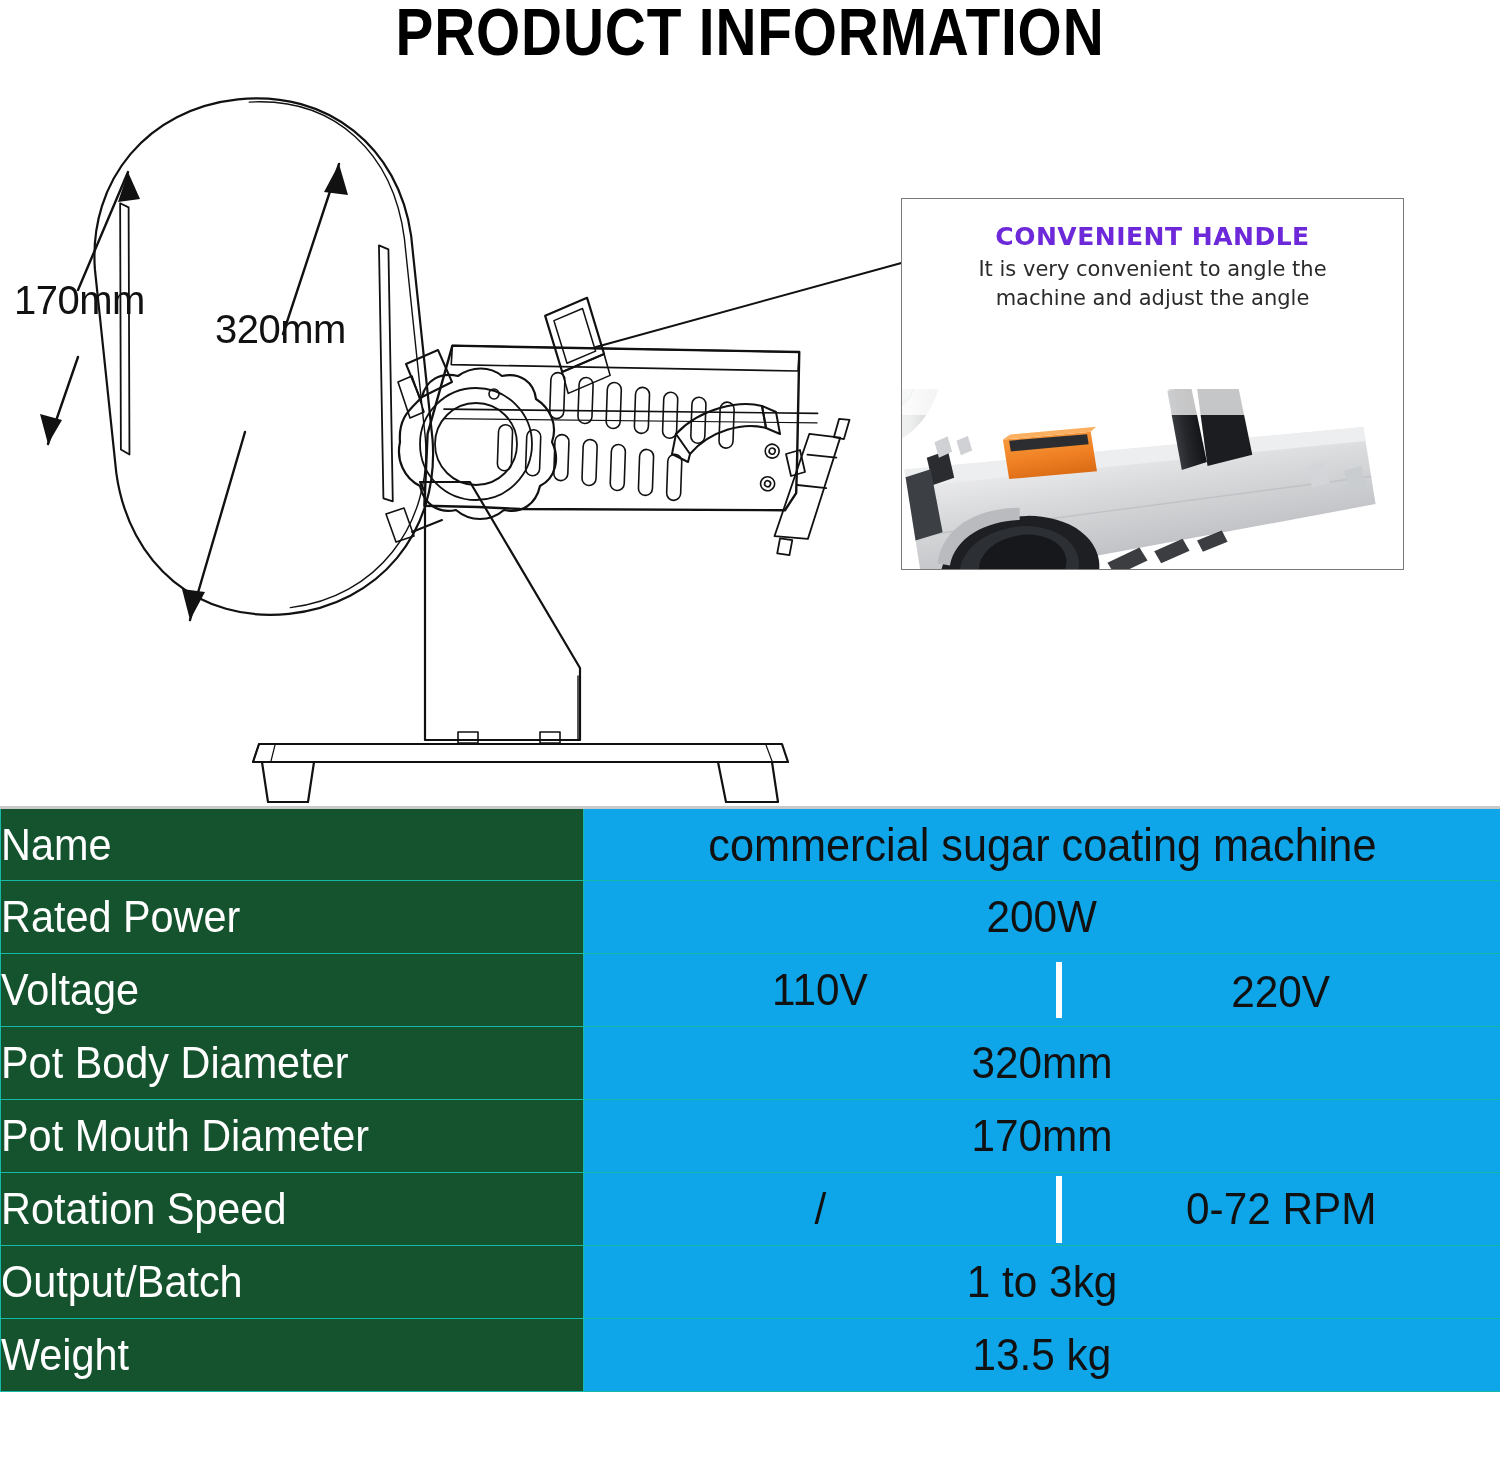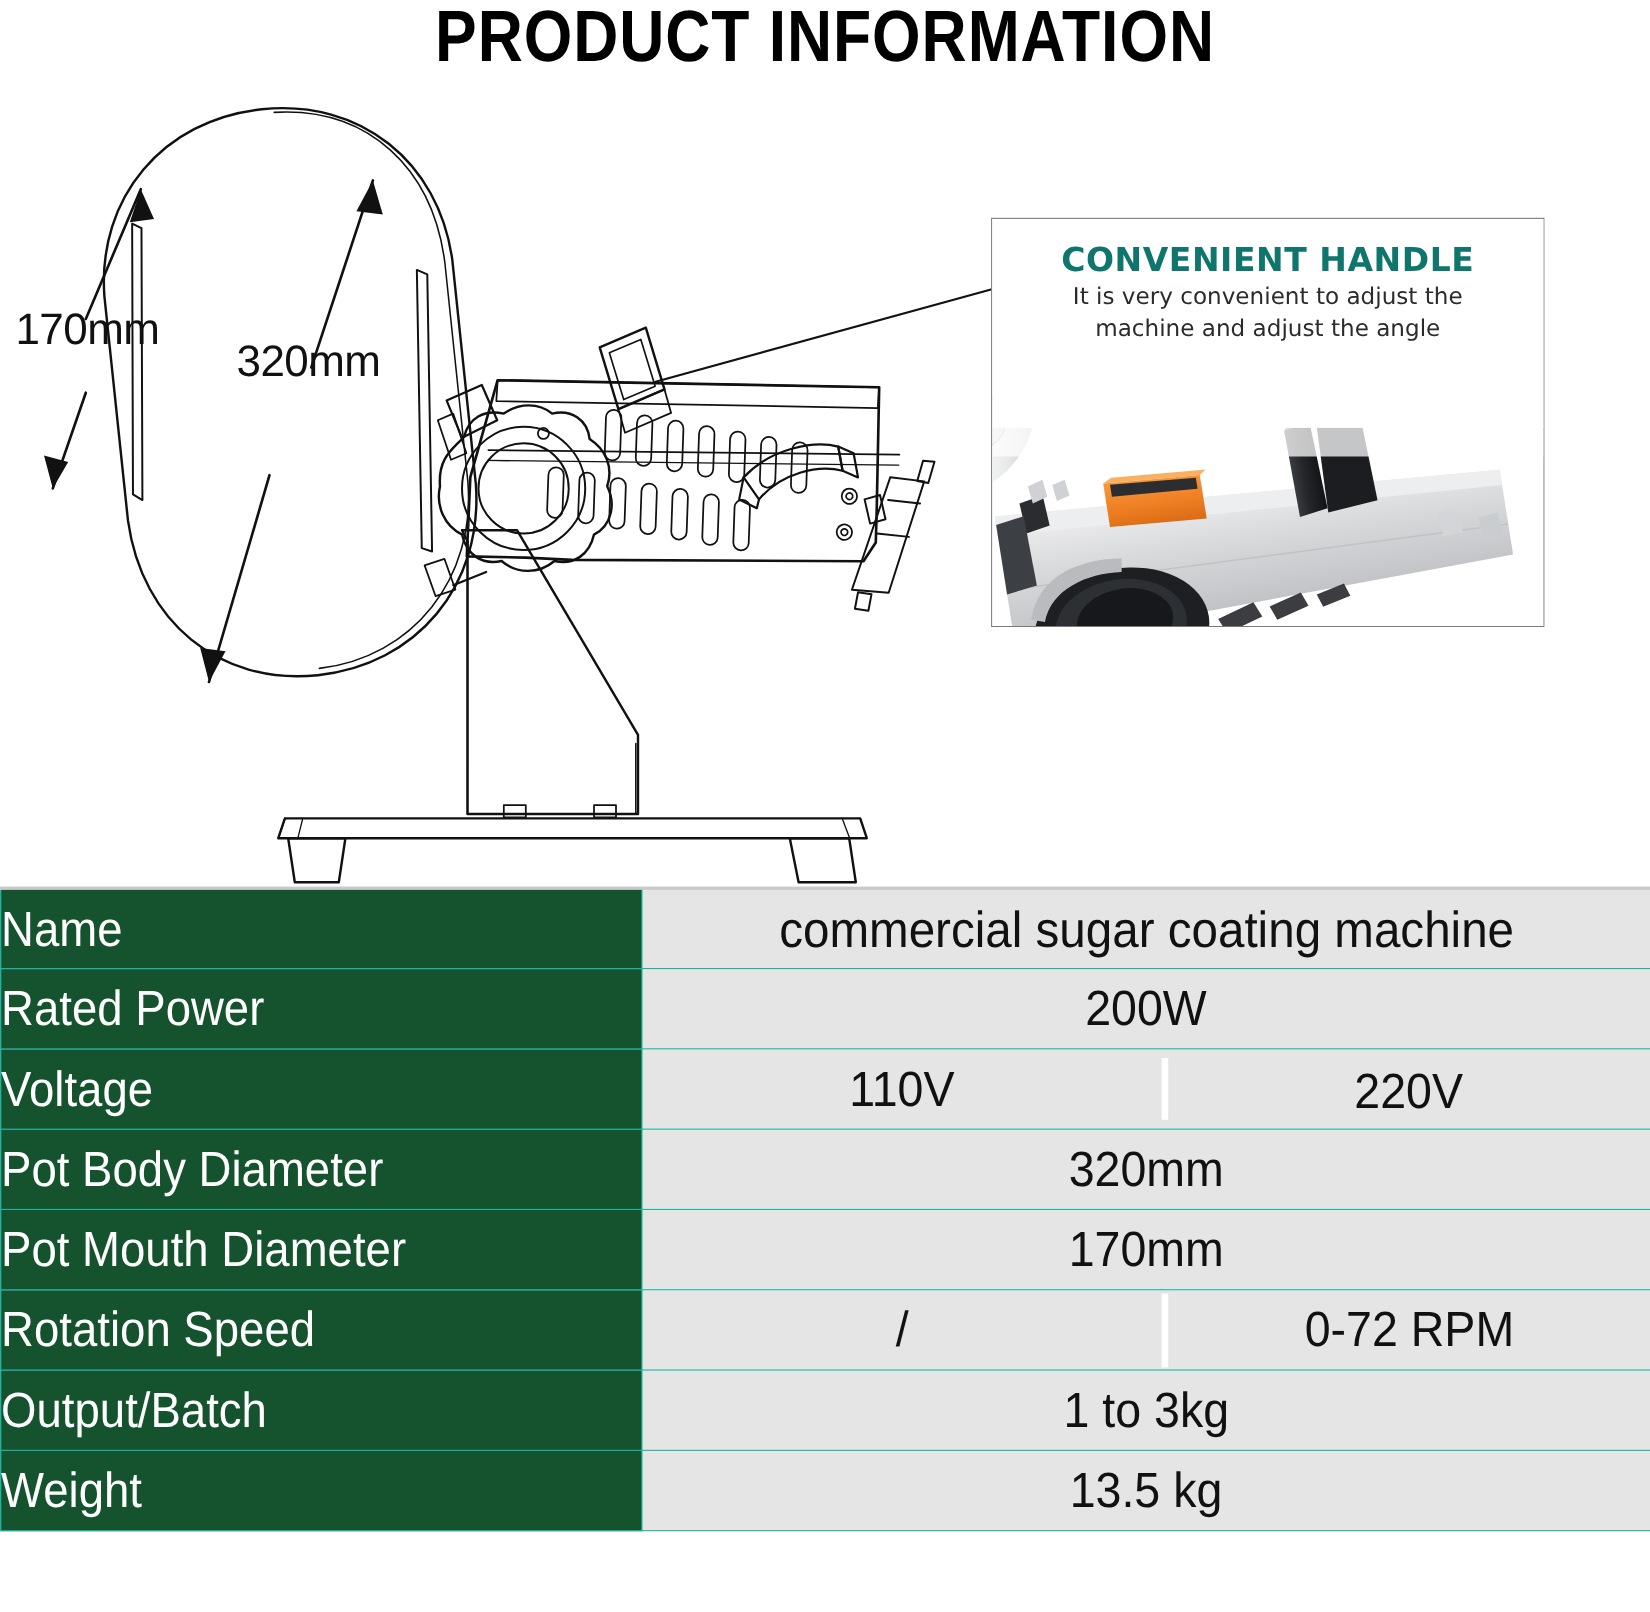--- a/index.html
+++ b/index.html
@@ -63,23 +63,23 @@
     position: absolute;
     left: 0;
     top: 22px;
     width: 100%;
     text-align: center;
     z-index: 4;
   }
   #callout-title {
     font-family: "DejaVu Sans", sans-serif;
     font-weight: bold;
-    font-size: 30px;
+    font-size: 25px;
     letter-spacing: 0.5px;
-    color: #0f766e;
+    color: #6d28d9;
     line-height: 32px;
   }
   #callout-desc {
     font-family: "DejaVu Sans", sans-serif;
     font-size: 21px;
     color: #2b2b2b;
     line-height: 29px;
     margin-top: 2px;
     padding: 0 14px;
   }
@@ -120,21 +120,21 @@
     transform: none;
     letter-spacing: 0px;
     white-space: nowrap;
   }
   td.lbl span {
     display: inline-block;
     transform: scaleX(0.92);
     transform-origin: left center;
   }
   td.val {
-    background: #e5e5e5;
+    background: #0ea5e9;
     color: #111111;
     text-align: center;
     font-size: 45px;
     font-family: "Liberation Sans", sans-serif;
     white-space: nowrap;
   }
   td.val span {
     display: inline-block;
     transform: scaleX(0.94);
   }
@@ -395,21 +395,21 @@
       </g>
 
       <rect x="0" y="0" width="503" height="190" fill="#ffffff"></rect>
       <rect x="0" y="188" width="503" height="28" fill="#ffffff" opacity="0.75"></rect>
     </svg>
   </div>
 
   <div id="callout-text">
     <div id="callout-title">CONVENIENT HANDLE</div>
     <div id="callout-desc">
-      <div>It is very convenient to adjust the</div>
+      <div>It is very convenient to angle the</div>
       <div>machine and adjust the angle</div>
     </div>
   </div>
 </div>
 
 <div style="position:absolute;left:14px;top:278px;font-size:40px;font-family:'Liberation Sans',sans-serif;color:#111;letter-spacing:-0.5px;">170mm</div>
 
 <div style="position:absolute;left:215px;top:307px;font-size:40px;font-family:'Liberation Sans',sans-serif;color:#111;letter-spacing:-0.5px;">320mm</div>
 
 <table id="spec-table">

